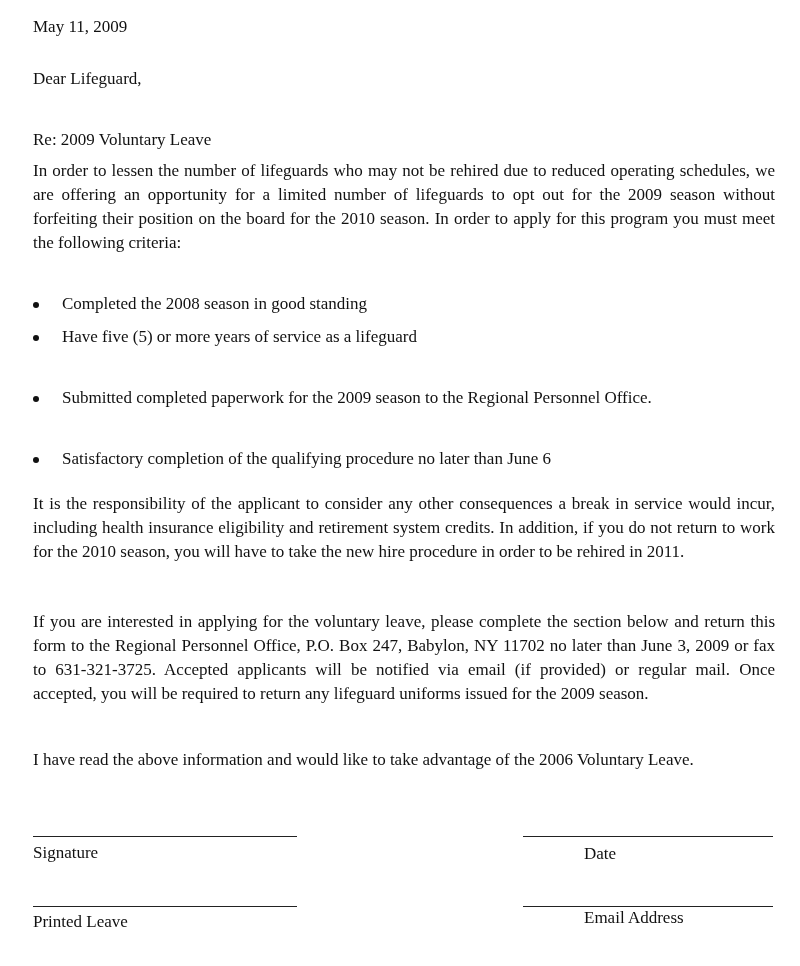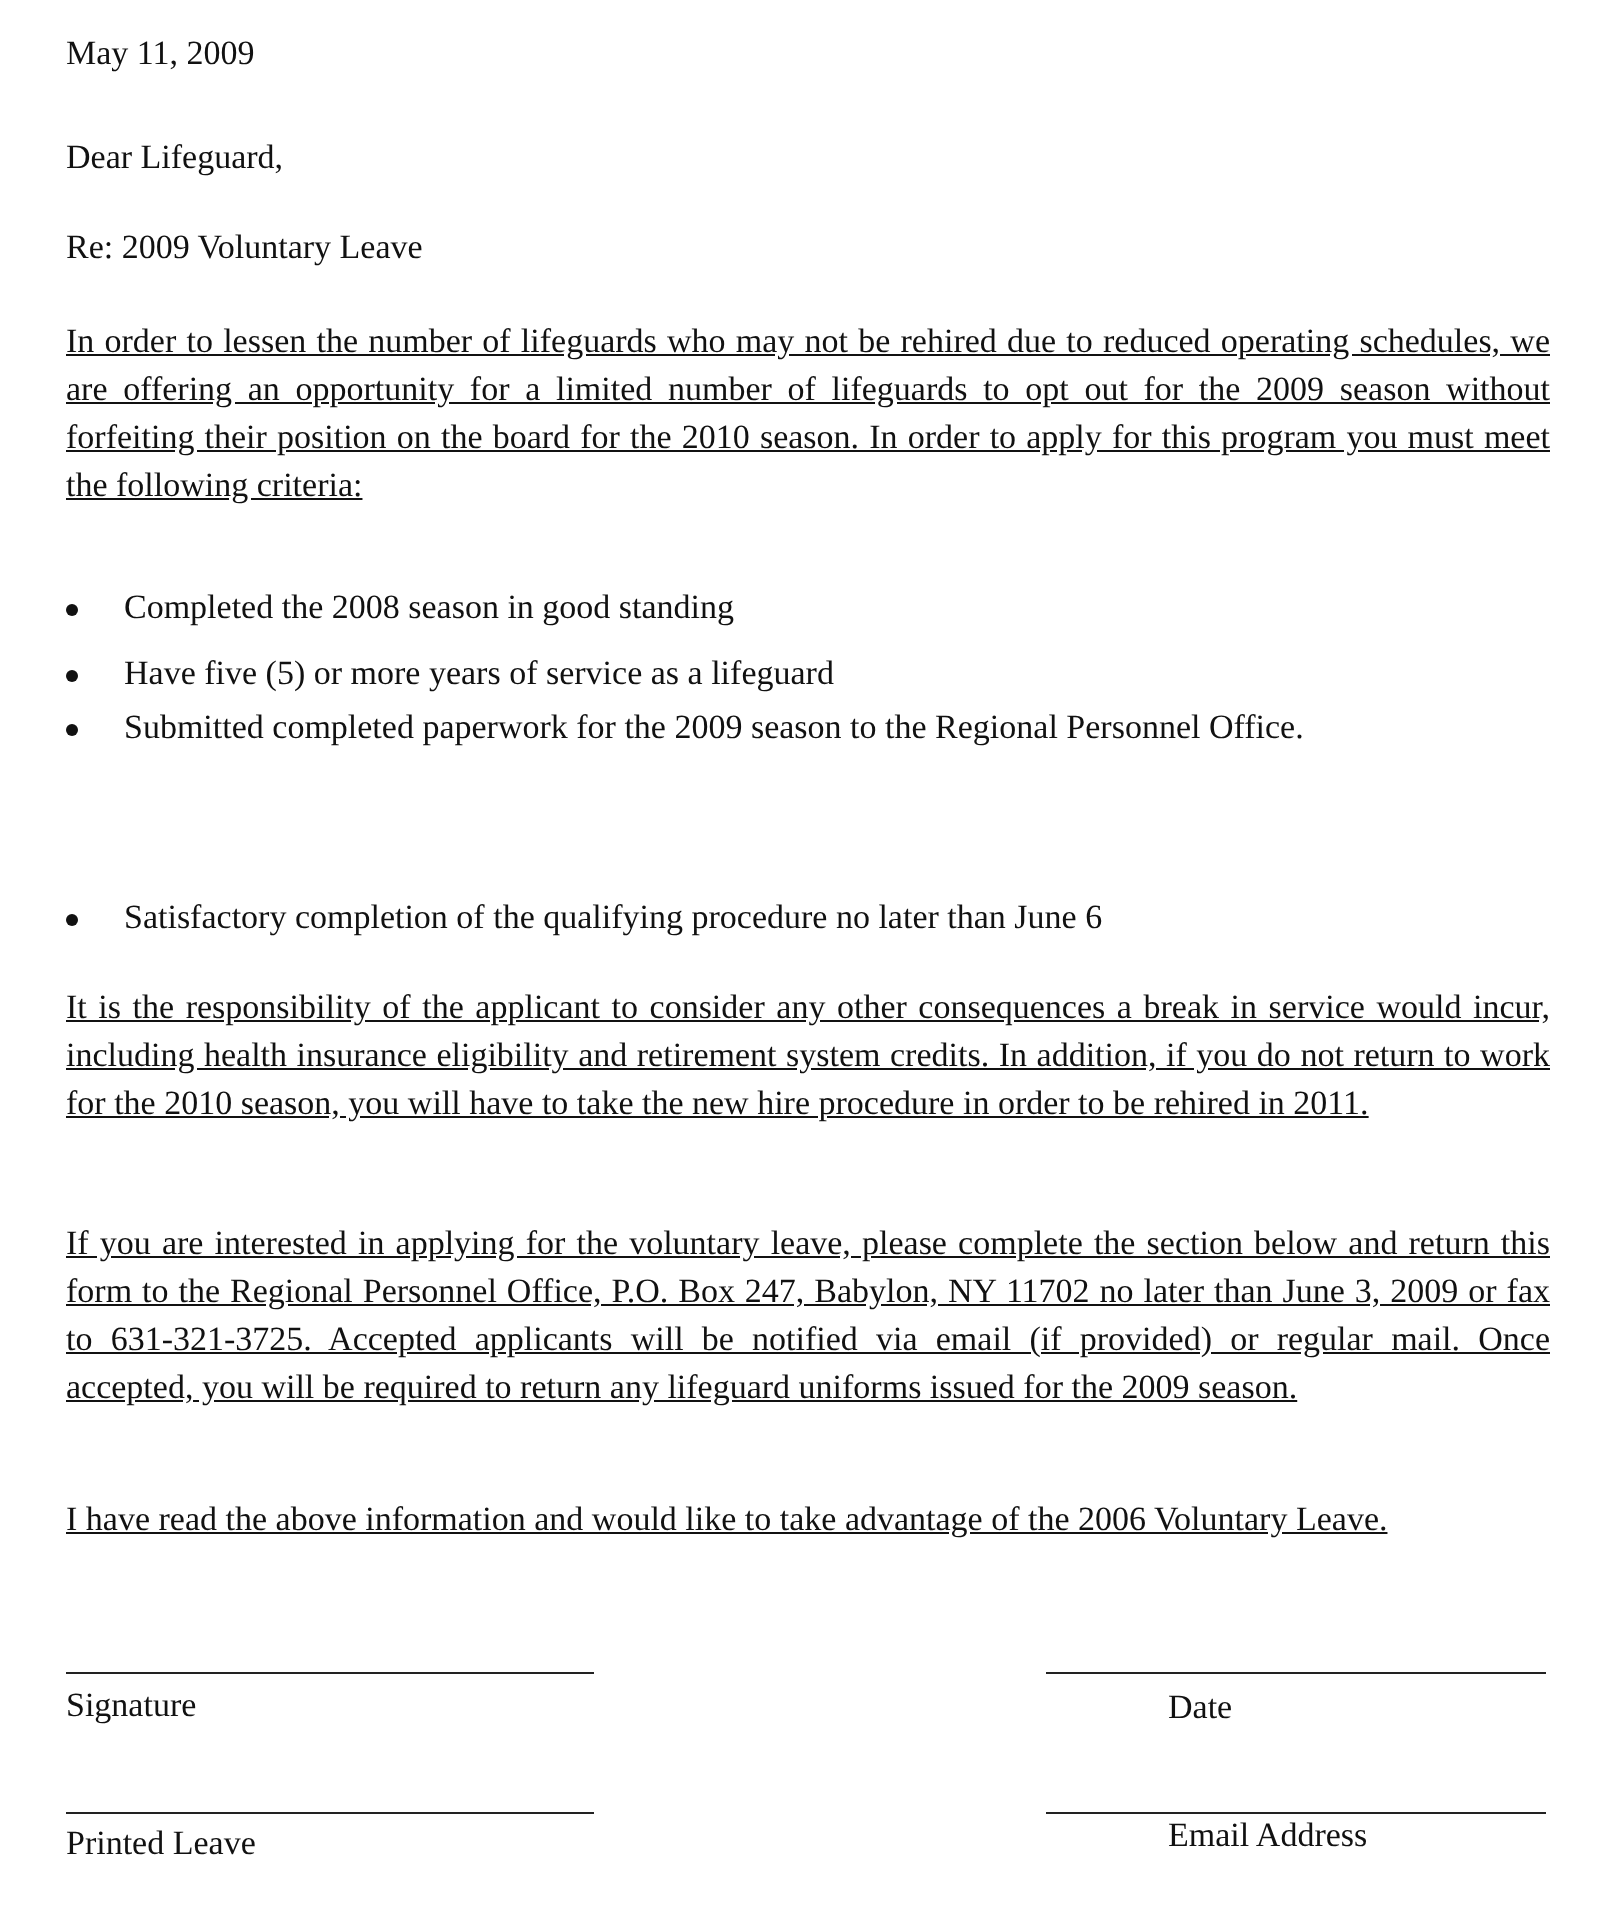--- a/index.html
+++ b/index.html
@@ -3,47 +3,47 @@
   <meta charset="utf-8">
   <style>
     html, body { margin: 0; padding: 0; background: #ffffff; }
     body {
       width: 800px; height: 966px; position: relative; overflow: hidden;
       font-family: "Liberation Serif", "DejaVu Serif", serif;
       color: #111111; font-size: 17px;
     }
     .page { position: absolute; left: 33px; top: 0; width: 742px; }
     .line { position: absolute; left: 0; white-space: nowrap; line-height: 24px; }
-    .para { position: absolute; left: 0; width: 742px; line-height: 24px; text-align: justify; text-align-last: left; text-decoration: underline; }
+    .para { position: absolute; left: 0; width: 742px; line-height: 24px; text-align: justify; text-align-last: left; }
     .bullet-item { position: absolute; left: 29px; width: 713px; line-height: 24px; }
     .bullet-dot { position: absolute; left: -29px; top: 10px; width: 6px; height: 6px; border-radius: 50%; background: #111; }
     .bullet-text { display: block; text-align: justify; }
     .sig-line { position: absolute; height: 0; border-top: 1.5px solid #222; }
     .sig-label { position: absolute; white-space: nowrap; line-height: 20px; text-align: center; }
   </style>
 </head>
 <body>
 
 <div class="page">
   <div class="line" style="top:15px">May 11, 2009</div>
   <div class="line" style="top:67px">Dear Lifeguard,</div>
-  <div class="line" style="top:112px">Re:  2009 Voluntary Leave</div>
+  <div class="line" style="top:128px">Re:  2009 Voluntary Leave</div>
 
   <div class="para" style="top:159px">In order to lessen the number of lifeguards who may not be rehired due to reduced operating schedules, we are offering an opportunity for a limited number of lifeguards to opt out for the 2009 season without forfeiting their position on the board for the 2010 season. In order to apply for this program you must meet the following criteria:</div>
 
   <div>
     <div class="bullet-item" style="top:292px">
       <span class="bullet-dot"></span>
       <span class="bullet-text">Completed the 2008 season in good standing</span>
     </div>
     <div class="bullet-item" style="top:325px">
       <span class="bullet-dot"></span>
       <span class="bullet-text">Have five (5) or more years of service as a lifeguard</span>
     </div>
-    <div class="bullet-item" style="top:352px">
+    <div class="bullet-item" style="top:386px">
       <span class="bullet-dot"></span>
       <span class="bullet-text">Submitted completed paperwork for the 2009 season to the Regional Personnel Office.</span>
     </div>
     <div class="bullet-item" style="top:447px">
       <span class="bullet-dot"></span>
       <span class="bullet-text">Satisfactory completion of the qualifying procedure no later than June 6</span>
     </div>
   </div>
 
   <div class="para" style="top:492px">It is the responsibility of the applicant to consider any other consequences a break in service would incur, including health insurance eligibility and retirement system credits.  In addition, if you do not return to work for the 2010 season, you will have to take the new hire procedure in order to be rehired in 2011.</div>

